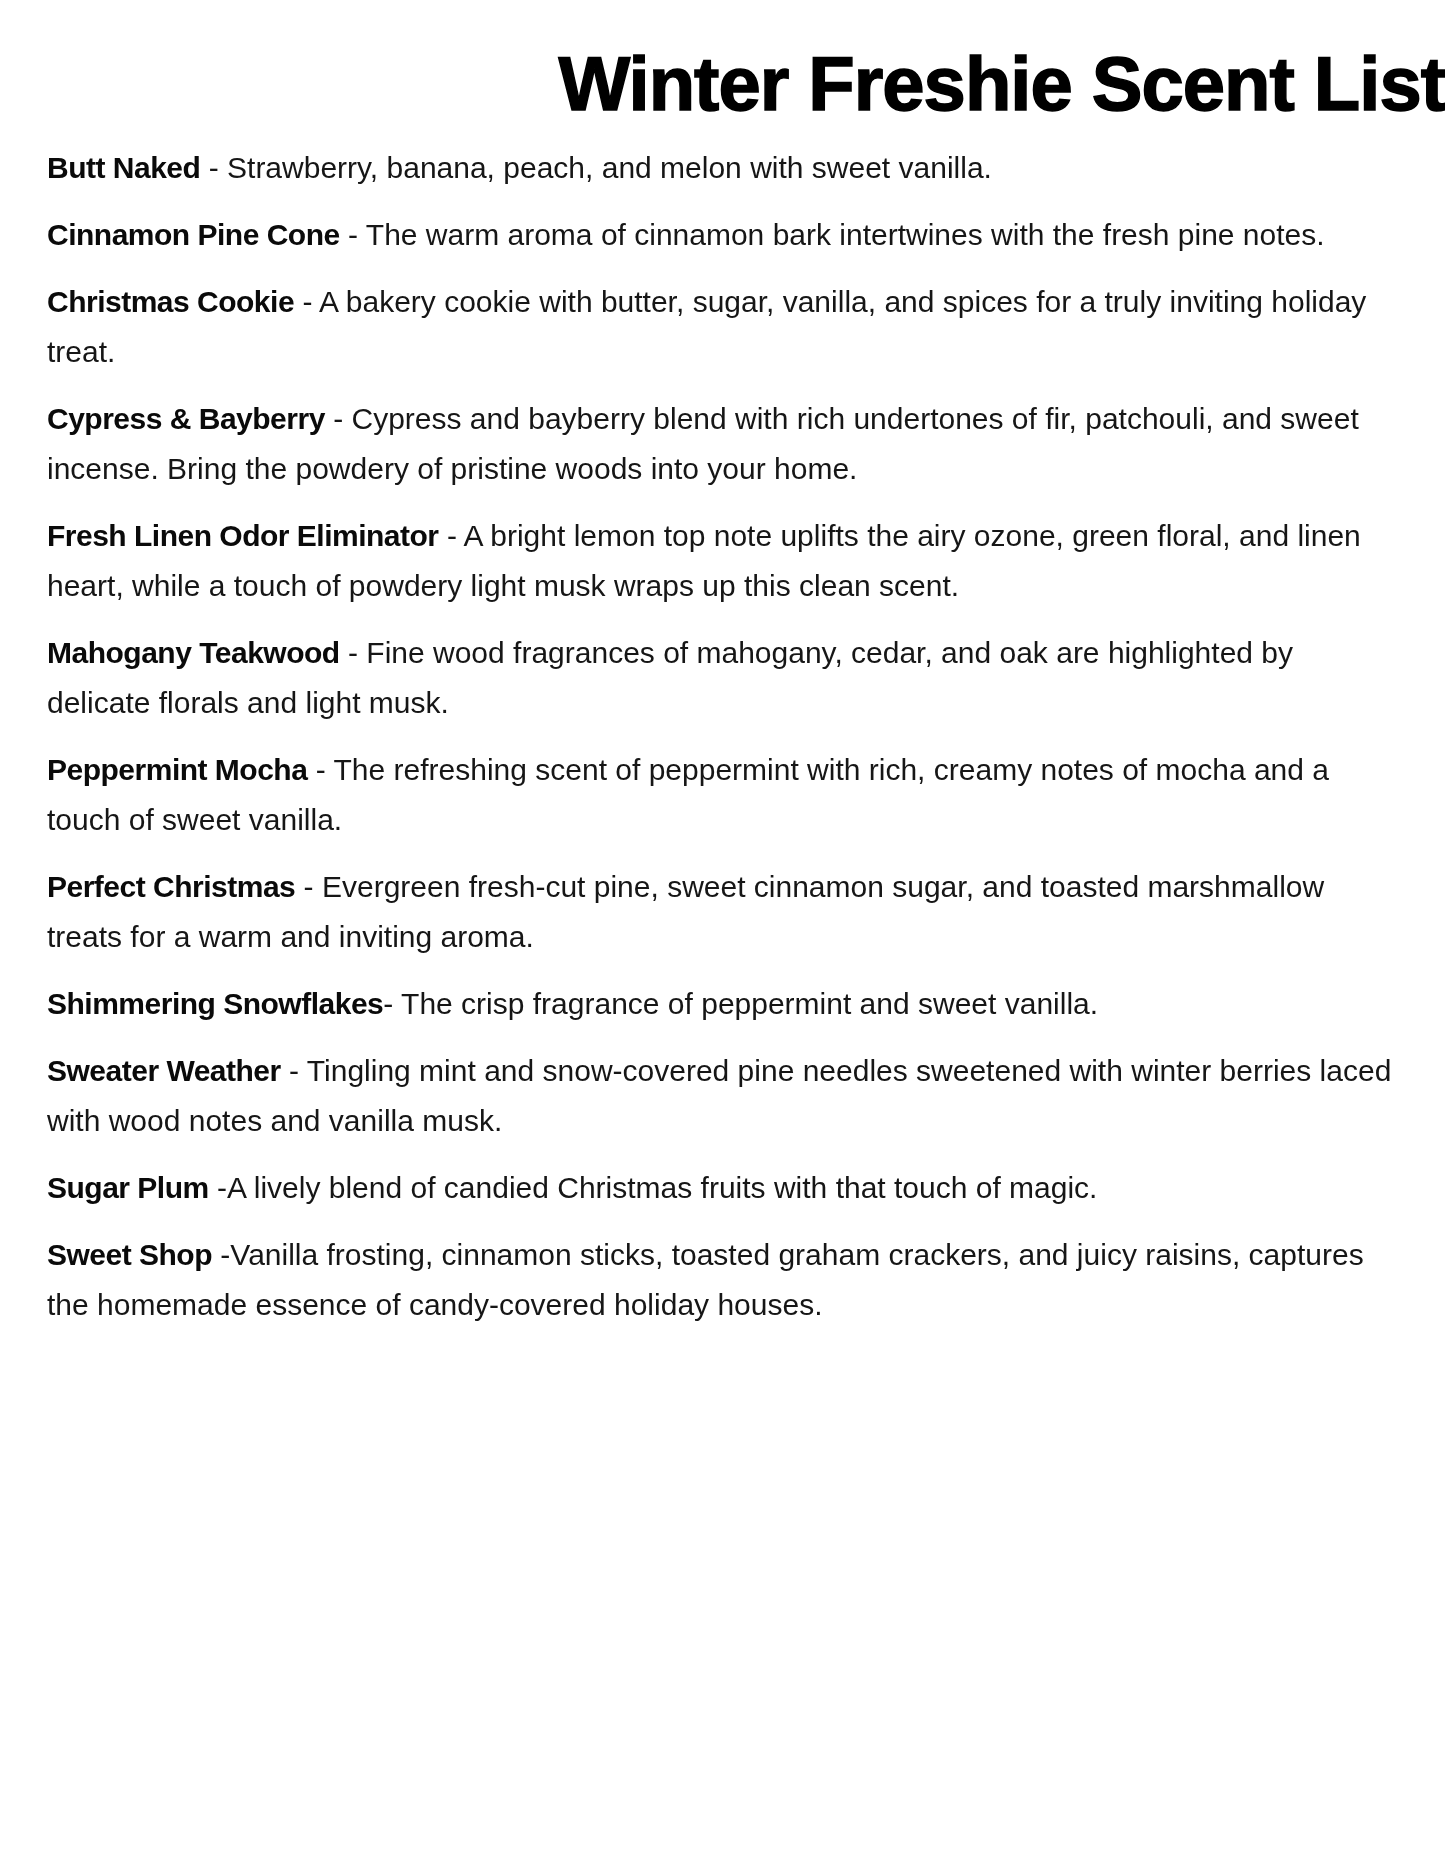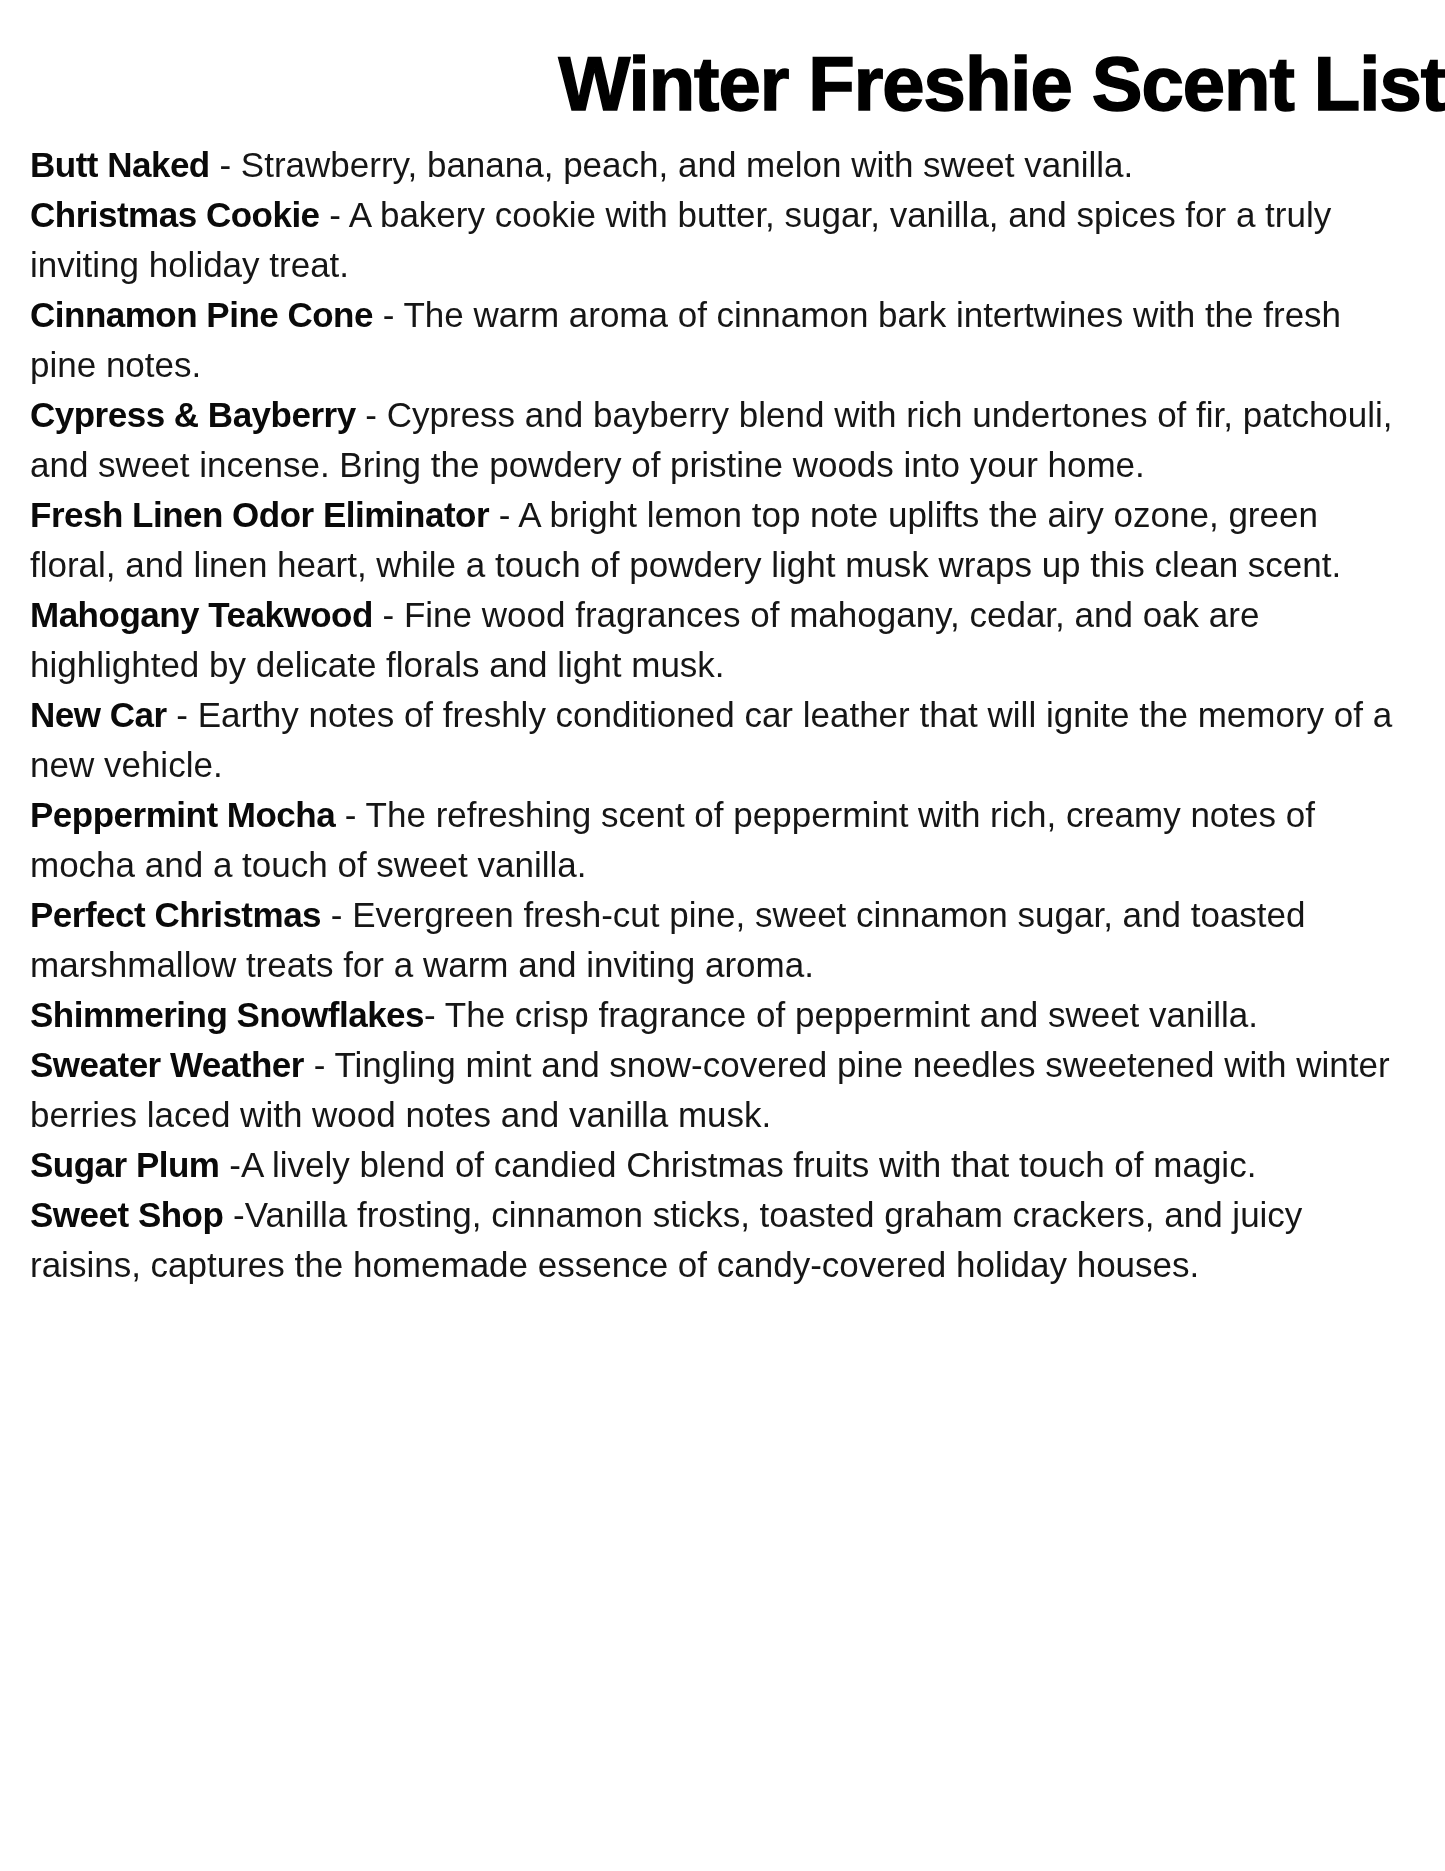--- a/index.html
+++ b/index.html
@@ -26,54 +26,53 @@
     line-height: 84px;
     font-weight: 700;
     letter-spacing: -1px;
     color: #000000;
     -webkit-text-stroke: 1.5px #000000;
   }
   .scent-list {
     padding: 0 30px 0 30px;
   }
   .scent {
-    margin: 0;
+    margin: 17px;
     max-width: 1380px;
-    font-size: 35px;
+    font-size: 30px;
     line-height: 50px;
     font-weight: 400;
     color: #161616;
   }
   .scent .scent-name {
     font-weight: 700;
     color: #0a0a0a;
     letter-spacing: -0.5px;
   }
 </style>
 </head>
 <body>
 
 <div class="page">
   <h1 class="title">Winter Freshie Scent List</h1>
 
   <div class="scent-list">
   <p class="scent"><span class="scent-name">Butt Naked</span><span class="scent-separator"> - </span><span class="scent-description">Strawberry, banana, peach, and melon with sweet vanilla.</span></p>
 
+  <p class="scent"><span class="scent-name">Cinnamon Pine Cone</span><span class="scent-separator"> - </span><span class="scent-description">The warm aroma of cinnamon bark intertwines with the fresh pine notes.</span></p>
+
   <p class="scent"><span class="scent-name">Christmas Cookie</span><span class="scent-separator"> - </span><span class="scent-description">A bakery cookie with butter, sugar, vanilla, and spices for a truly inviting holiday treat.</span></p>
-
-  <p class="scent"><span class="scent-name">Cinnamon Pine Cone</span><span class="scent-separator"> - </span><span class="scent-description">The warm aroma of cinnamon bark intertwines with the fresh pine notes.</span></p>
 
   <p class="scent"><span class="scent-name">Cypress &amp; Bayberry</span><span class="scent-separator"> - </span><span class="scent-description">Cypress and bayberry blend with rich undertones of fir, patchouli, and sweet incense. Bring the powdery of pristine woods into your home.</span></p>
 
 
   <p class="scent"><span class="scent-name">Fresh Linen Odor Eliminator</span><span class="scent-separator"> - </span><span class="scent-description">A bright lemon top note uplifts the airy ozone, green floral, and linen heart, while a touch of powdery light musk wraps up this clean scent.</span></p>
 
   <p class="scent"><span class="scent-name">Mahogany Teakwood</span><span class="scent-separator"> - </span><span class="scent-description">Fine wood fragrances of mahogany, cedar, and oak are highlighted by delicate florals and light musk.</span></p>
 
-  <p class="scent"><span class="scent-name">New Car</span><span class="scent-separator"> - </span><span class="scent-description">Earthy notes of freshly conditioned car leather that will ignite the memory of a new vehicle.</span></p>
 
   <p class="scent"><span class="scent-name">Peppermint Mocha</span><span class="scent-separator"> - </span><span class="scent-description">The refreshing scent of peppermint with rich, creamy notes of mocha and a touch of sweet vanilla.</span></p>
 
   <p class="scent"><span class="scent-name">Perfect Christmas</span><span class="scent-separator"> - </span><span class="scent-description">Evergreen fresh-cut pine, sweet cinnamon sugar, and toasted marshmallow treats for a warm and inviting aroma.</span></p>
 
   <p class="scent"><span class="scent-name">Shimmering Snowflakes</span><span class="scent-separator">- </span><span class="scent-description">The crisp fragrance of peppermint and sweet vanilla.</span></p>
 
   <p class="scent"><span class="scent-name">Sweater Weather</span><span class="scent-separator"> - </span><span class="scent-description">Tingling mint and snow-covered pine needles sweetened with winter berries laced with wood notes and vanilla musk.</span></p>
 
   <p class="scent"><span class="scent-name">Sugar Plum</span><span class="scent-separator"> -</span><span class="scent-description">A lively blend of candied Christmas fruits with that touch of magic.</span></p>

